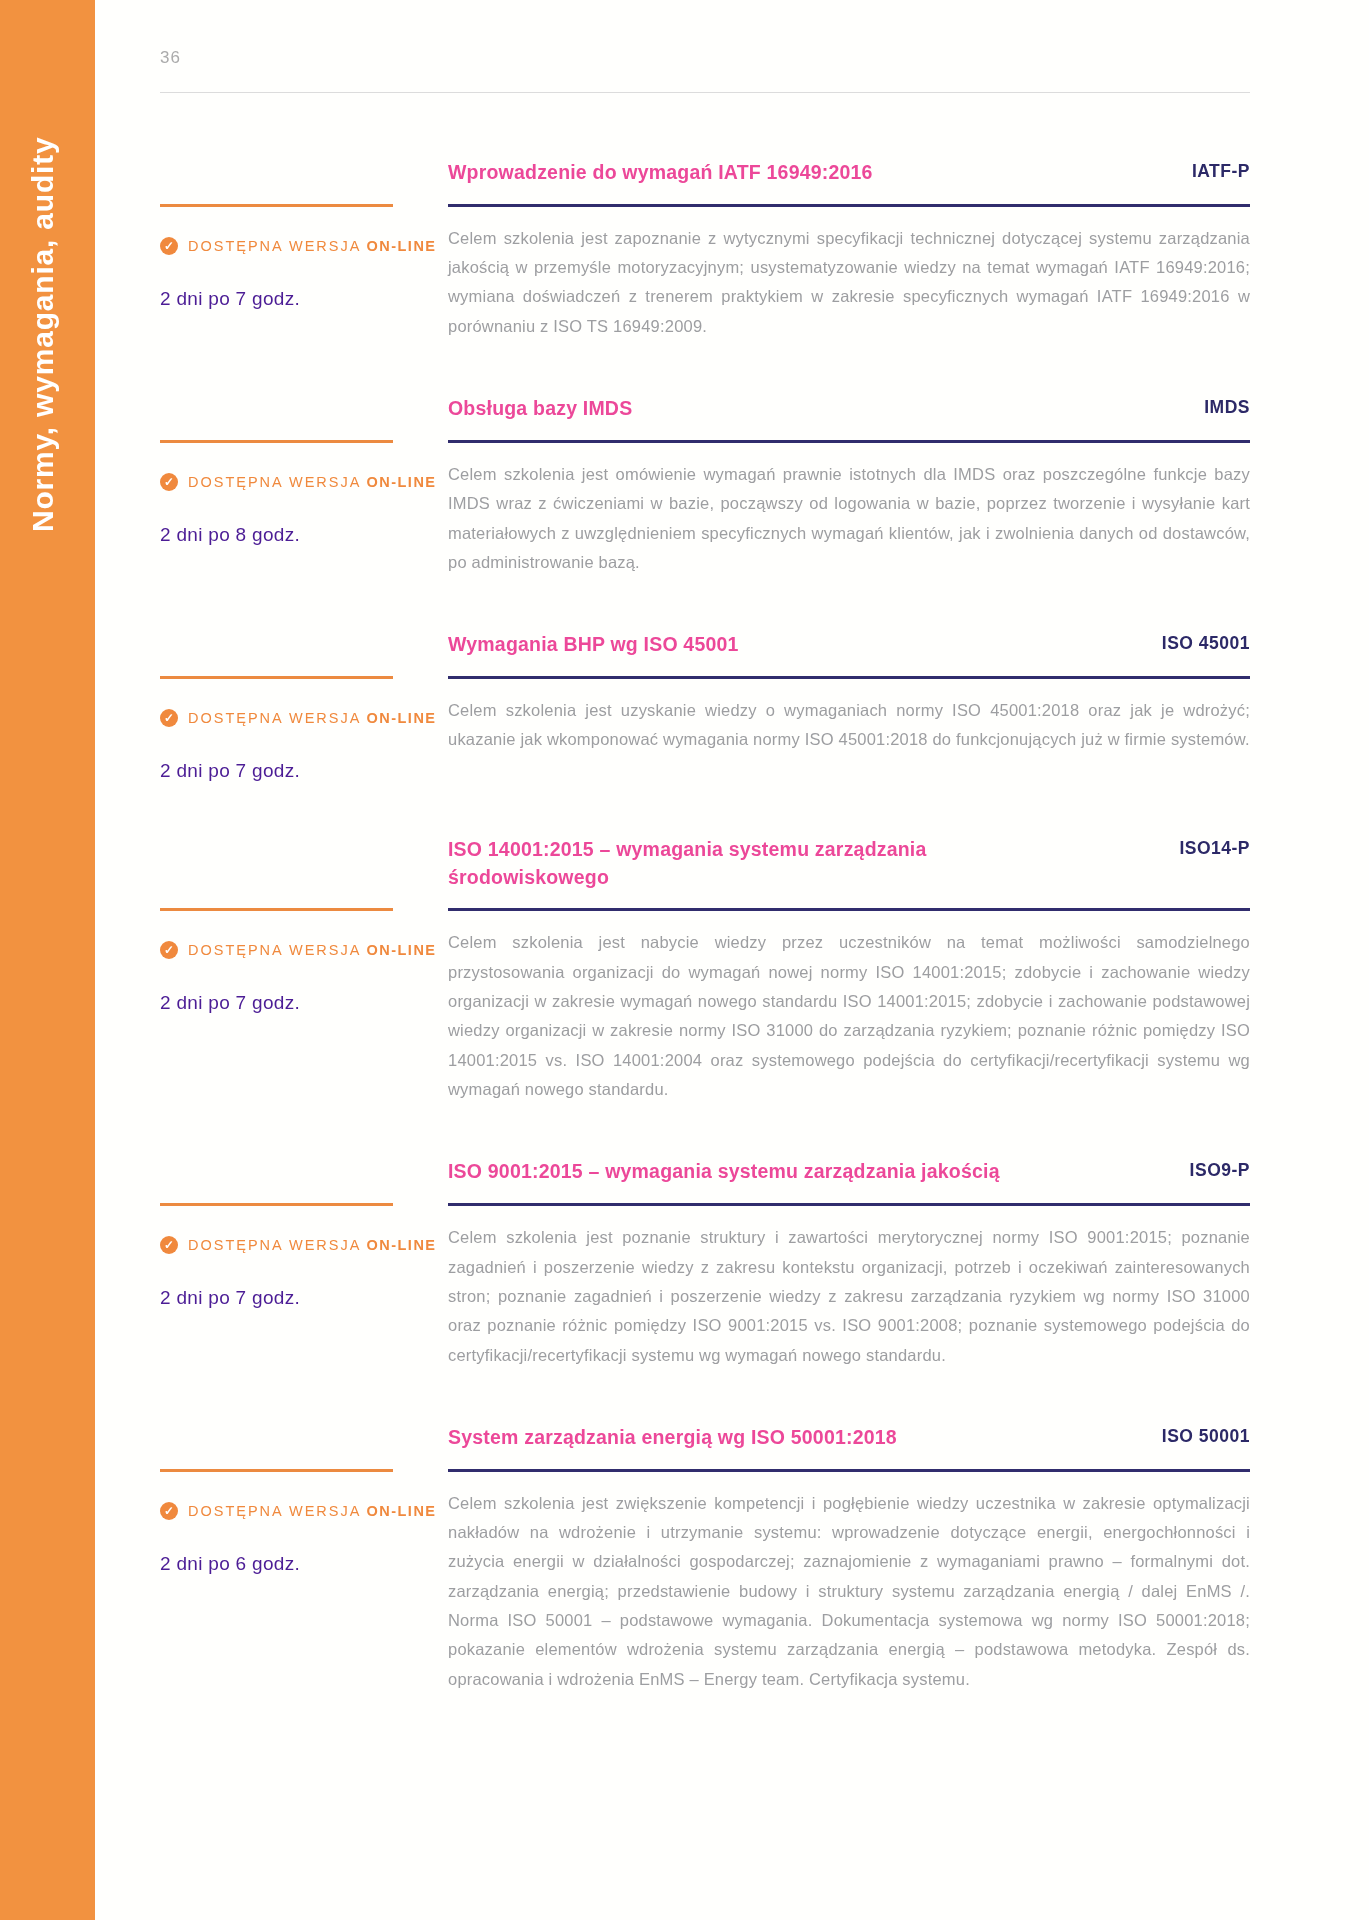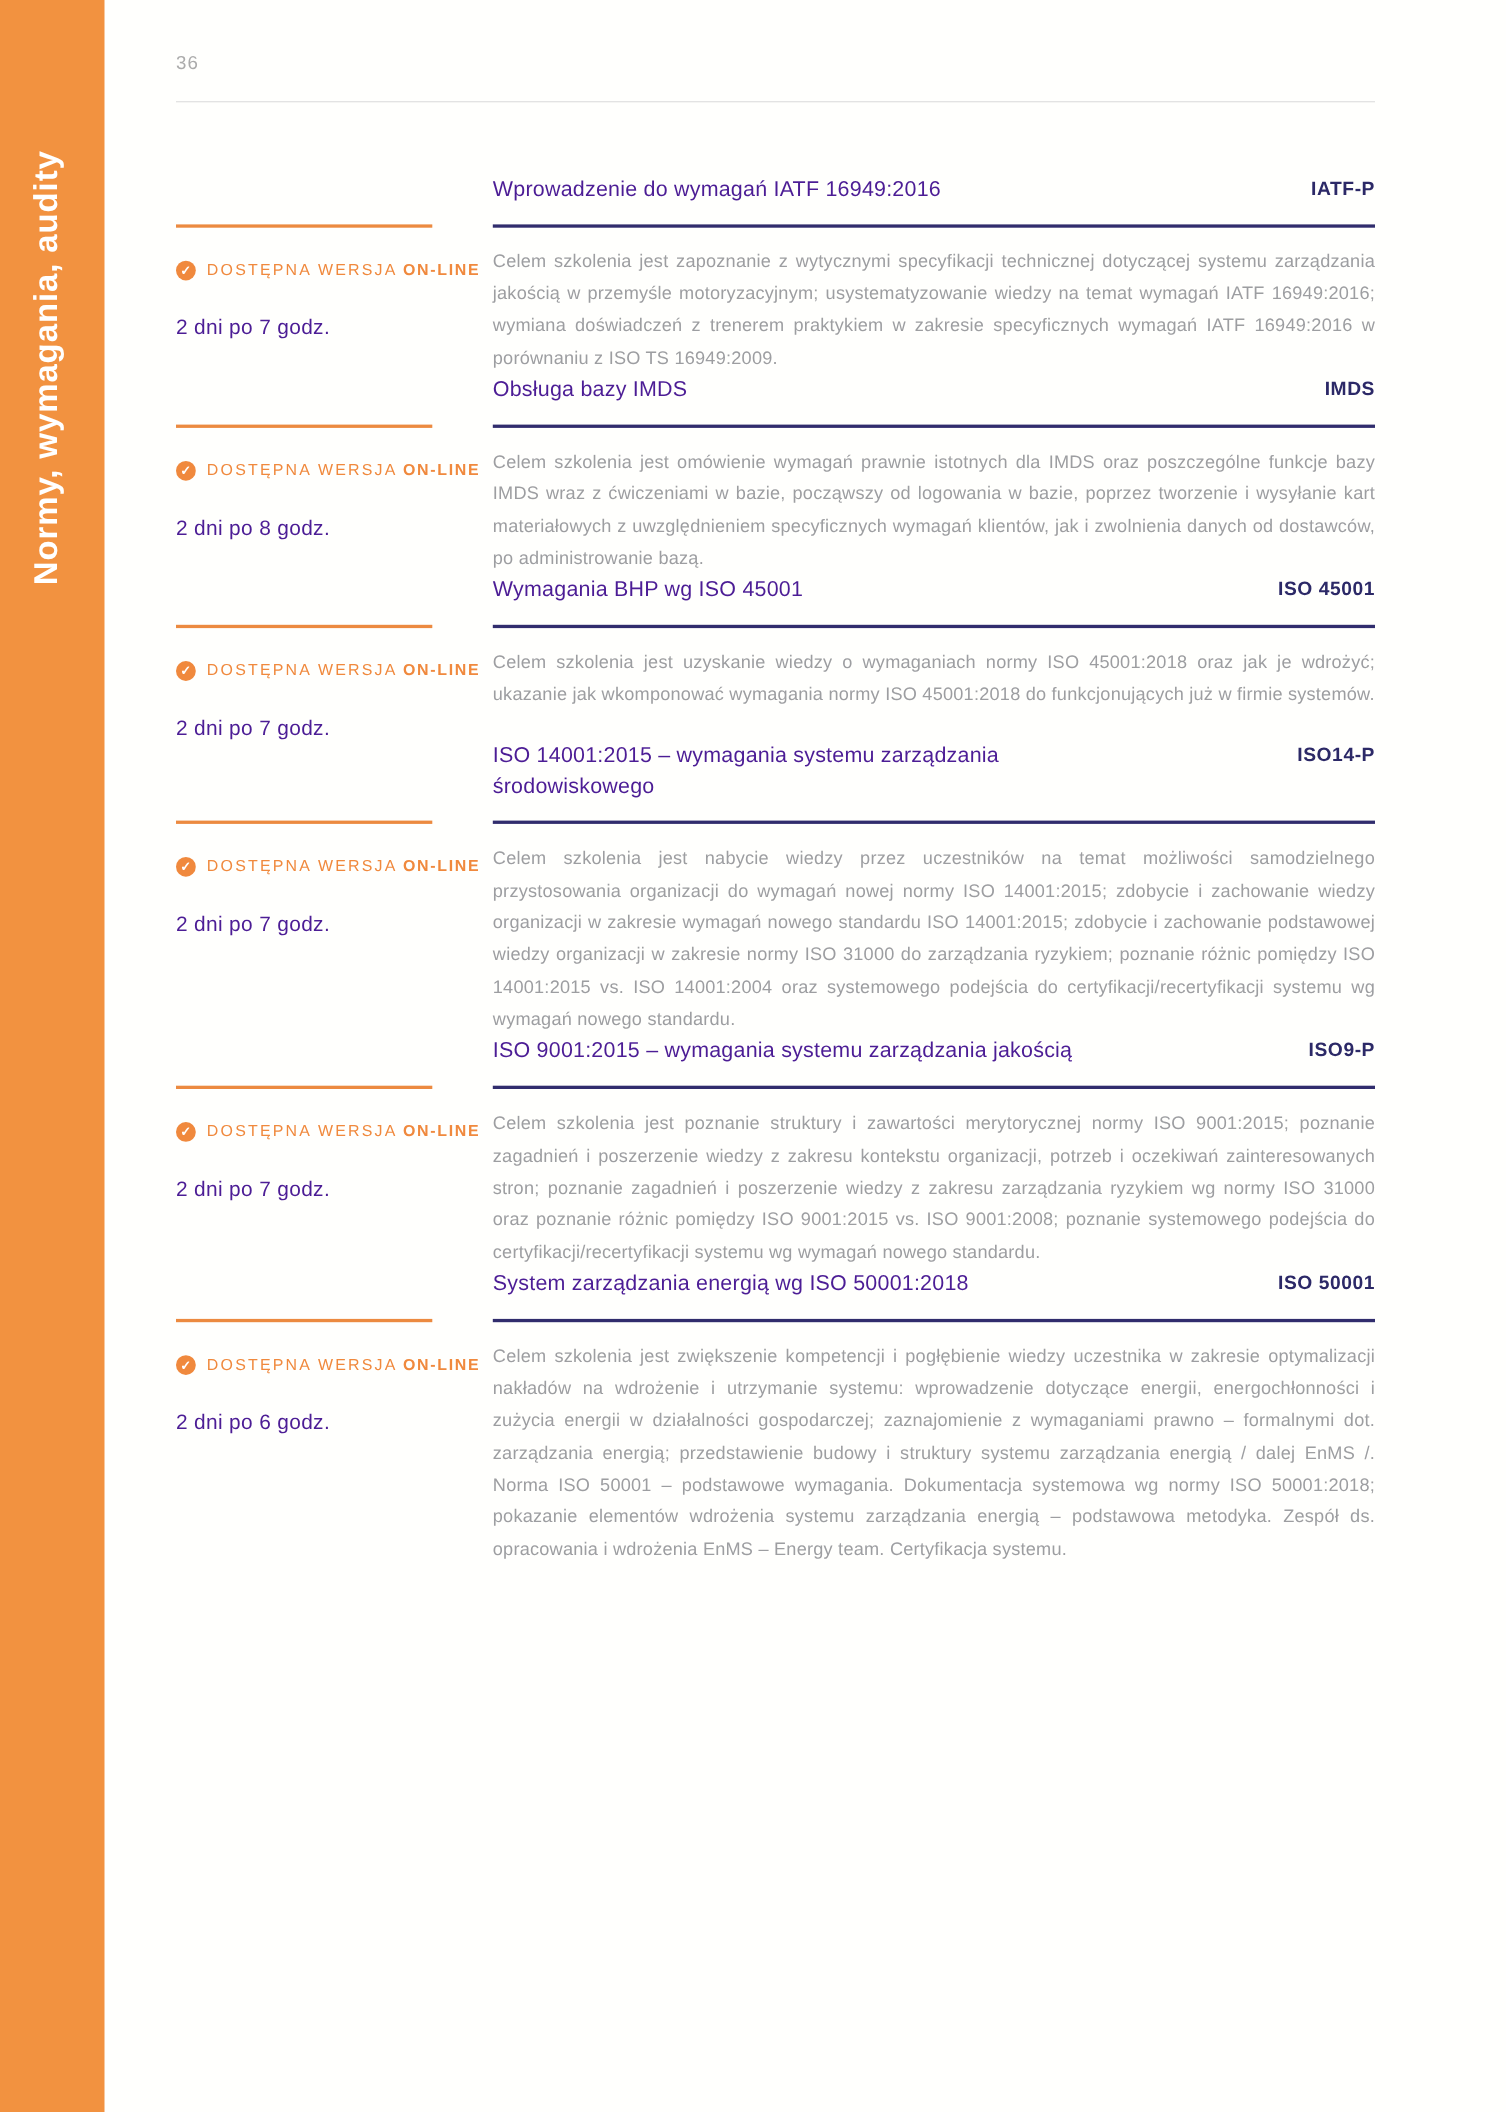--- a/index.html
+++ b/index.html
@@ -27,32 +27,33 @@
   .content { position: absolute; left: 160px; top: 48px; width: 1090px; }
 
   .page-number { color: #ababab; font-size: 17px; letter-spacing: 1px; }
   .header-rule { height: 1px; background: #dcdcdc; margin-top: 24px; width: 1090px; }
 
   
   .block {
     display: grid;
     grid-template-columns: 233px 802px;
     column-gap: 55px;
+    margin-top: 54px;
   }
   .block.first { margin-top: 66px; }
 
   .left-head { grid-column: 1; grid-row: 1; border-bottom: 3px solid #ec8a40; }
   .title-row {
     grid-column: 2; grid-row: 1;
     display: flex; justify-content: space-between; align-items: flex-start;
     padding-bottom: 17px;
     border-bottom: 3px solid #312d6d;
   }
   .course-title {
-    color: #4c1d95; font-size: 19.5px; font-weight: 400;
+    color: #ec4899; font-size: 19.5px; font-weight: 700;
     line-height: 1.42; max-width: 600px; letter-spacing: 0.2px;
   }
   .course-code {
     color: #2c2967; font-size: 17.5px; font-weight: 700;
     letter-spacing: 0.5px; white-space: nowrap; padding-top: 2px; text-align: right;
   }
 
   .left-body { grid-column: 1; grid-row: 2; }
   .badge {
     margin-top: 30px;

